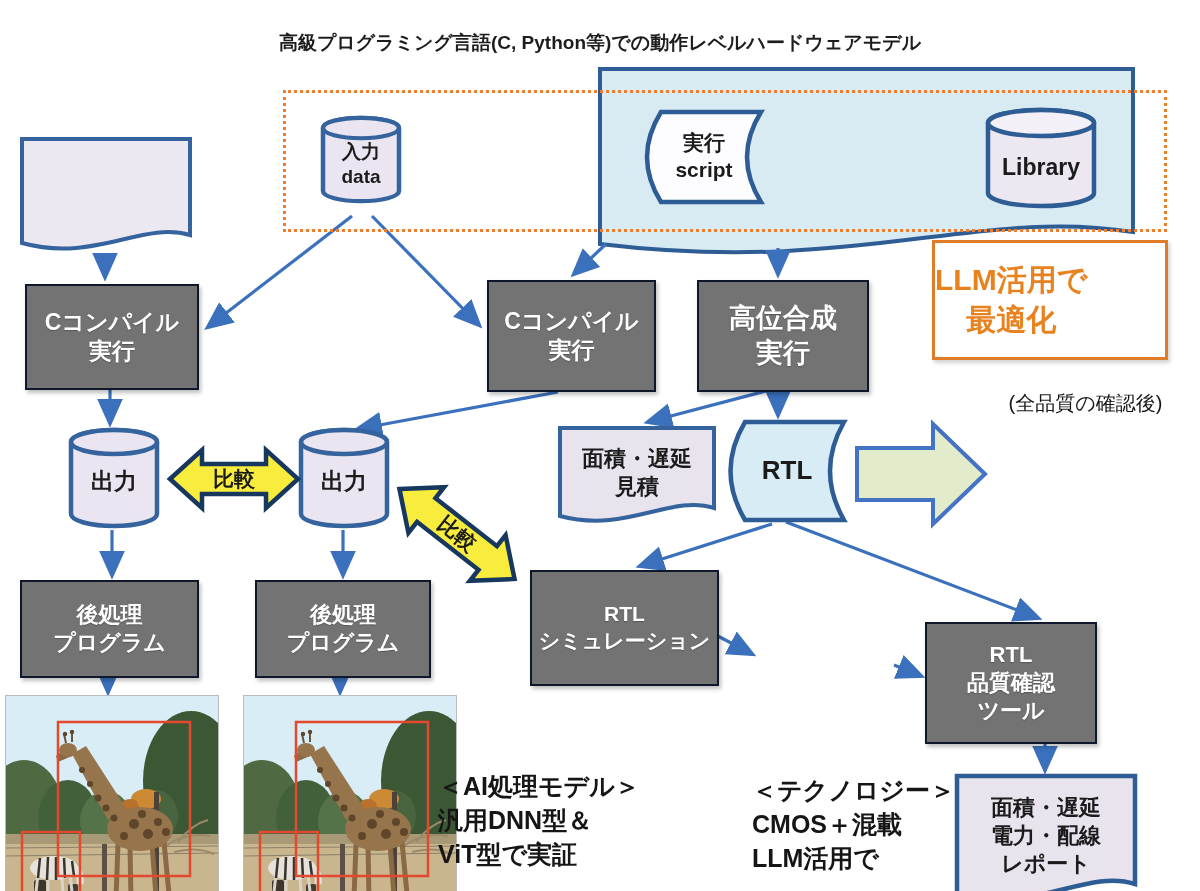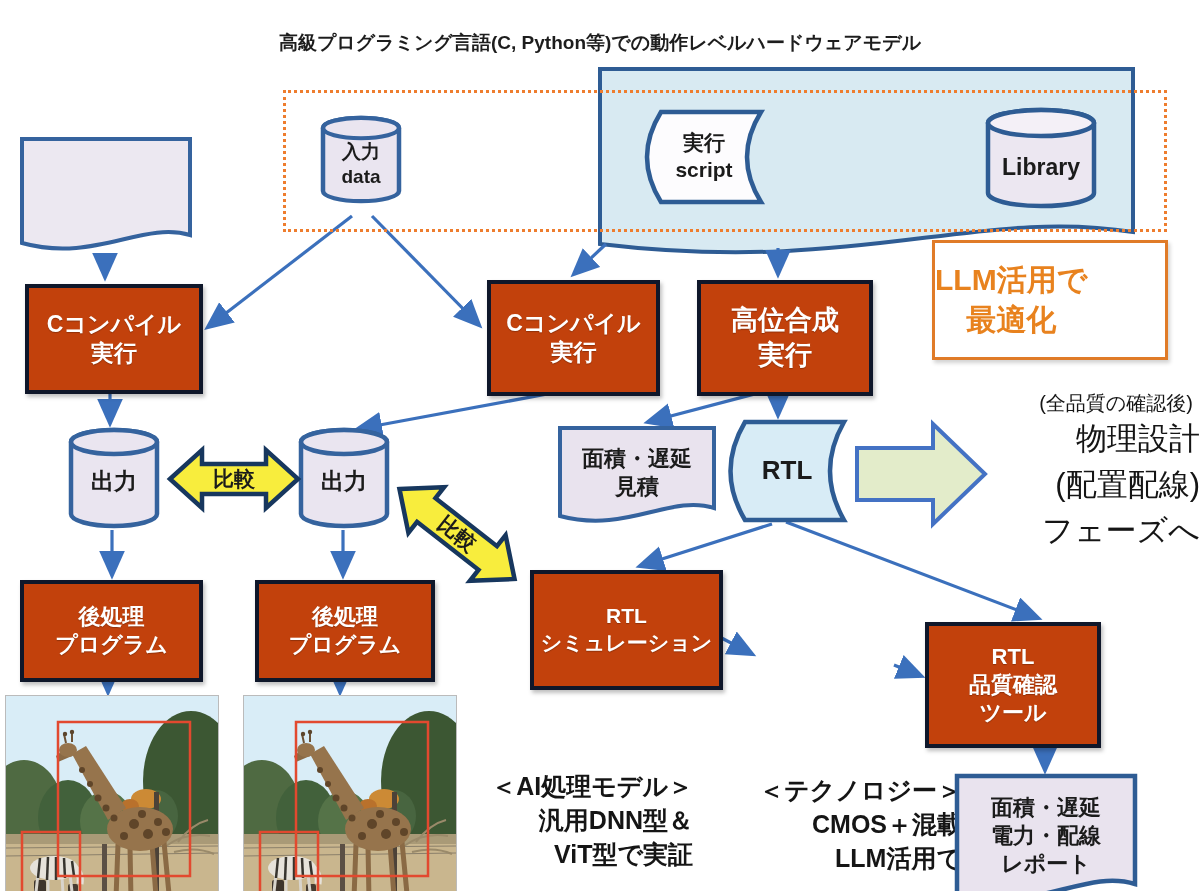--- a/index.html
+++ b/index.html
@@ -4,32 +4,32 @@
 <style>
   html,body{margin:0;padding:0;background:#fff;}
   .canvas{position:relative;width:1200px;height:891px;background:#fff;overflow:hidden;
           font-family:Liberation Sans, sans-serif;margin-top:22px;}
   .title{position:absolute;left:0;right:0;top:8px;text-align:center;font-size:19px;
          font-weight:bold;color:#1d1d1d;z-index:5;}
   .node{position:absolute;display:flex;align-items:center;justify-content:center;
         text-align:center;z-index:4;}
   .node>svg.shape{position:absolute;left:0;top:0;width:100%;height:100%;overflow:visible;}
   .label{position:relative;white-space:pre-line;font-weight:bold;color:#1b1b1b;line-height:1.28;z-index:2;}
-  .process{background:#c2410c;border:4px solid #0f172a;box-shadow:2px 3px 4px rgba(0,0,0,.25);}
+  .process{background:#737373;border:2px solid #0f172a;box-shadow:2px 3px 4px rgba(0,0,0,.25);}
   .process .label{color:#ffffff;text-shadow:0 1px 1px rgba(0,0,0,.25);}
   .connectors{position:absolute;left:0;top:0;z-index:2;pointer-events:none;}
   .dotted-frame{position:absolute;left:283px;top:68px;width:878px;height:136px;
                 border:3px dotted #ee7d2e;z-index:6;pointer-events:none;}
   .llm-box{position:absolute;left:932px;top:218px;width:230px;height:114px;background:#fff;
            border:3px solid #e07b28;box-shadow:2px 3px 4px rgba(0,0,0,.18);z-index:7;
            display:flex;align-items:center;justify-content:flex-start;text-align:center;}
   .llm-box .label{color:#e8821e;font-size:30px;font-weight:bold;line-height:1.35;}
-  .note{position:absolute;z-index:4;white-space:pre-line;text-align:right;
+  .note{position:absolute;z-index:4;white-space:pre-line;text-align:left;
         font-weight:bold;color:#151515;line-height:1.35;}
-  .phys{font-weight:normal;text-align:right;}
+  .phys{font-weight:normal;text-align:center;}
   .photo{position:absolute;z-index:4;border:1px solid #bbb;}
 </style>
 </head>
 <body>
 
 <div class="canvas">
 
   <svg width="0" height="0" style="position:absolute" aria-hidden="true">
     <symbol id="zoo-photo" viewBox="0 0 212 213">
       <rect width="212" height="213" fill="#d9edf7"></rect>
@@ -223,23 +223,20 @@
     <div class="label" style="font-size:26px">RTL</div>
   </div>
 
   <div class="node" style="left:855px;top:396px;width:133px;height:112px">
     <svg class="shape" viewBox="0 0 133 112" preserveAspectRatio="none">
       <polygon points="2,30 78,30 78,6 130,56 78,106 78,82 2,82" fill="#e3ecca" stroke="#4472c4" stroke-width="4"></polygon>
     </svg>
   </div>
 
   <div class="note phys" style="left:978px;top:368px;width:215px;font-size:20px;font-weight:normal">(全品質の確認後)</div>
-  <div class="note phys" style="left:982px;top:394px;width:218px;font-size:31px;font-weight:normal;line-height:1.48">物理設計
-(配置配線)
-フェーズへ</div>
 
   <div class="node process" style="left:20px;top:558px;width:175px;height:94px">
     <div class="label" style="font-size:22px">後処理
 プログラム</div>
   </div>
 
   <div class="node process" style="left:255px;top:558px;width:172px;height:94px">
     <div class="label" style="font-size:22px">後処理
 プログラム</div>
   </div>

